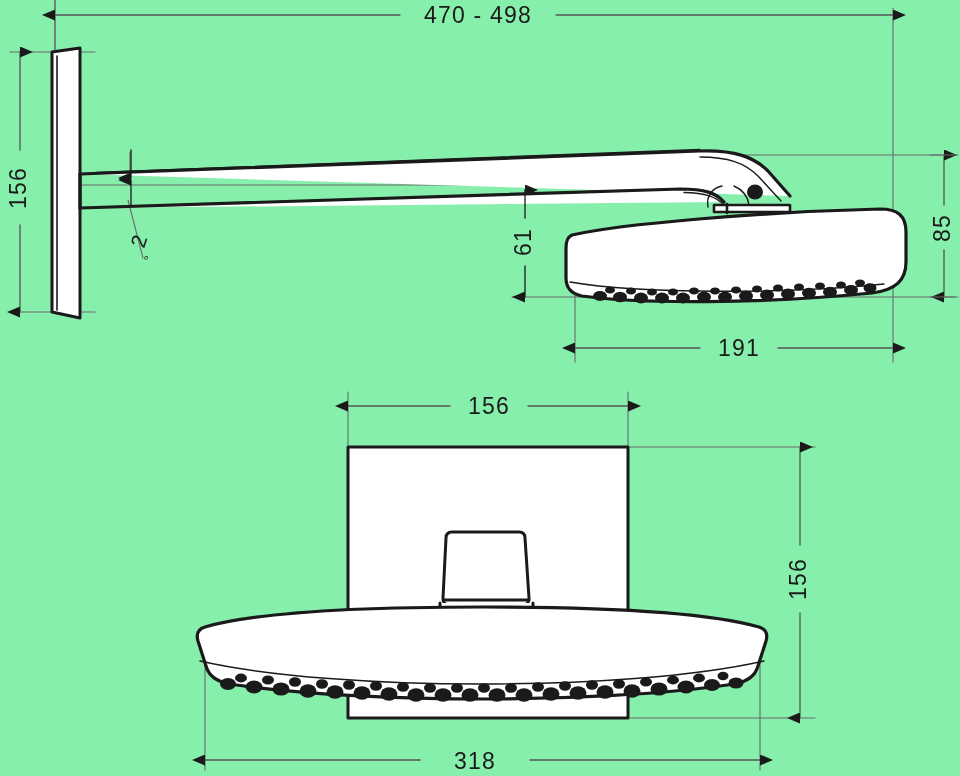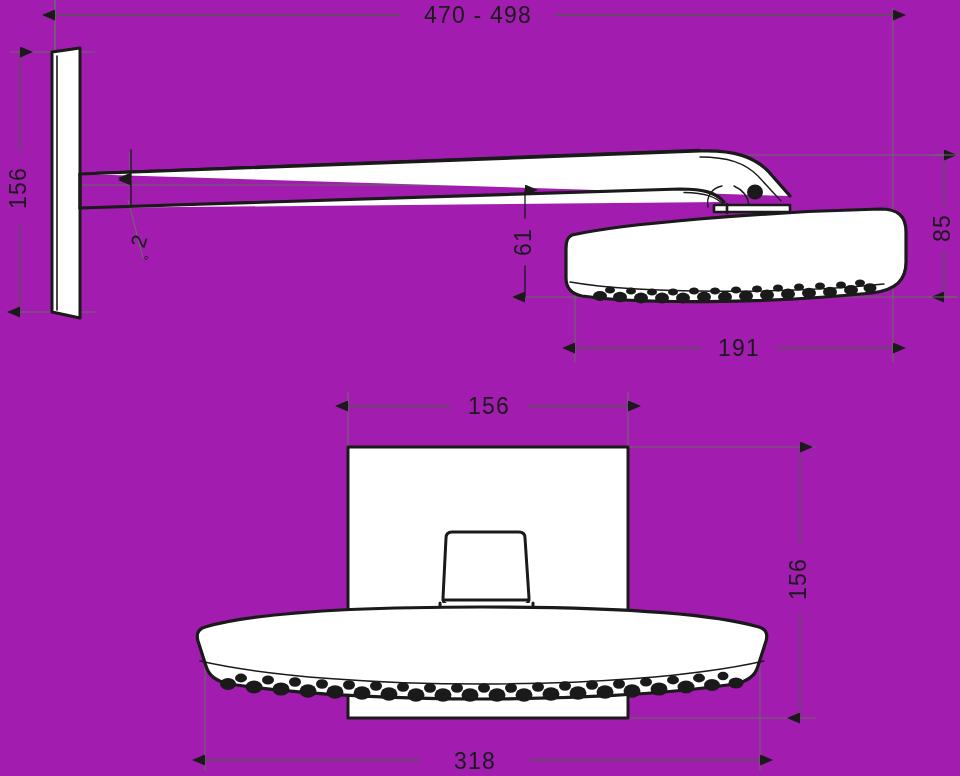--- a/index.html
+++ b/index.html
@@ -8,21 +8,21 @@
     padding: 0;
     background: #ffffff;
   }
   body {
     font-family: "Liberation Sans", sans-serif;
   }
   #drawing-root {
     position: relative;
     width: 960px;
     height: 776px;
-    background: #a21caf;
+    background: #86efac;
     overflow: hidden;
   }
   #drawing-svg {
     position: absolute;
     top: 0;
     left: 0;
     width: 960px;
     height: 776px;
     display: block;
   }

